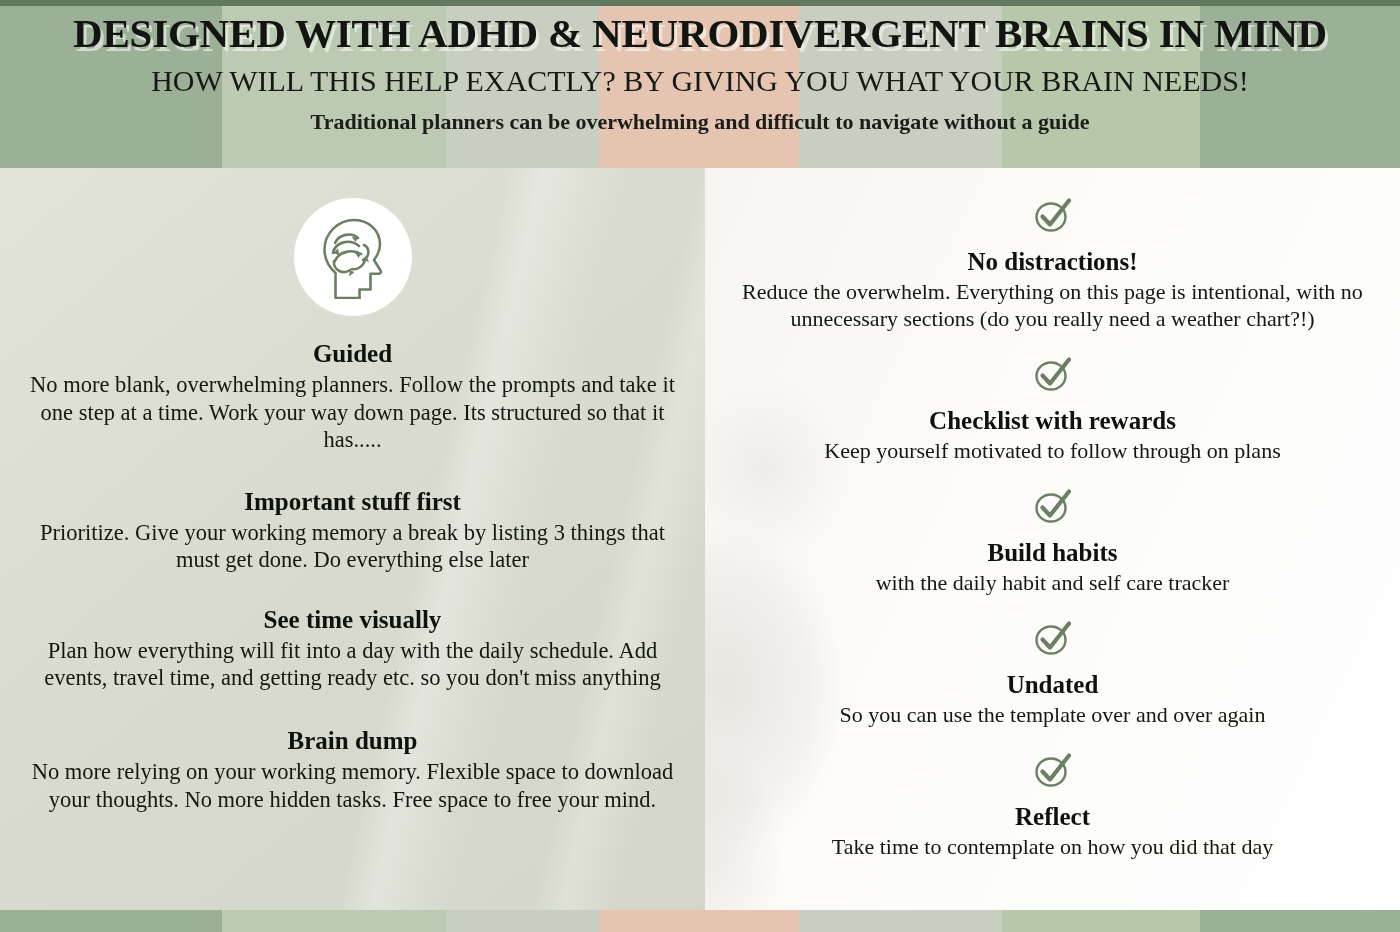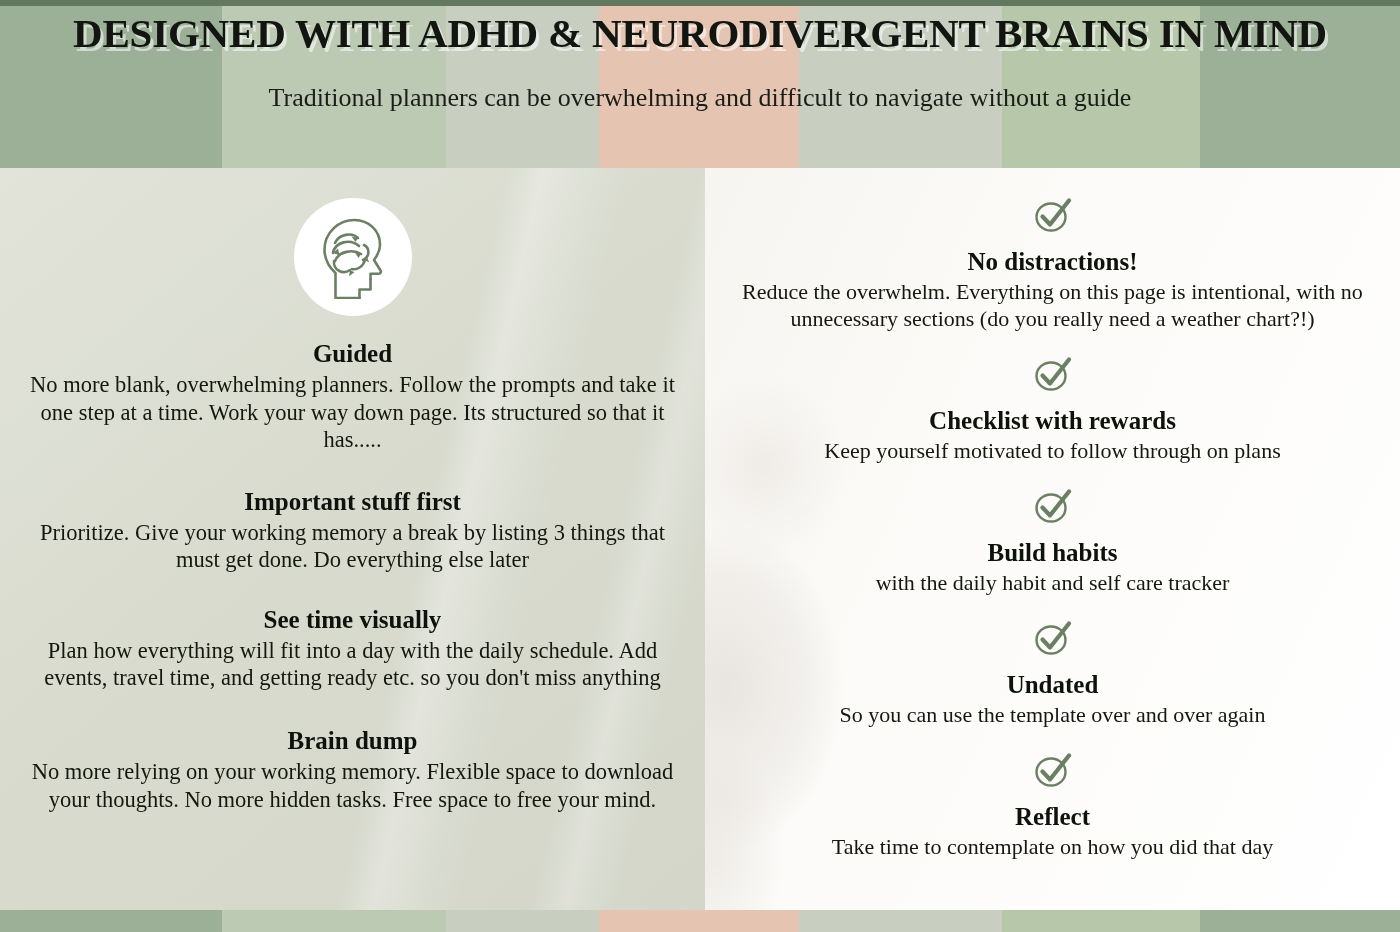--- a/index.html
+++ b/index.html
@@ -56,24 +56,24 @@
   .subtitle {
     margin: 0;
     padding-top: 6px;
     font-size: 30px;
     font-weight: 400;
     color: #171a14;
     white-space: nowrap;
     line-height: 1.2;
   }
   .tagline {
-    margin: 16px;
+    margin: 0;
     padding-top: 10px;
-    font-size: 26px;
-    font-weight: 400;
+    font-size: 22px;
+    font-weight: 700;
     color: #1b1d18;
     white-space: nowrap;
   }
 
   
   .panels {
     position: absolute;
     left: 0; top: 168px;
     width: 1400px;
     height: 742px;
@@ -198,20 +198,21 @@
     <div class="stripe" style="width:200px;background:#e5c4b1;"></div>
     <div class="stripe" style="width:203px;background:#c8cfc0;"></div>
     <div class="stripe" style="width:198px;background:#b6c8a9;"></div>
     <div class="stripe" style="width:200px;background:#9bb097;"></div>
   </div>
 
   <div class="topline"></div>
 
   <div class="header">
     <h1 class="title">DESIGNED WITH ADHD &amp; NEURODIVERGENT BRAINS IN MIND</h1>
+    <p class="subtitle">HOW WILL THIS HELP EXACTLY? BY GIVING YOU WHAT YOUR BRAIN NEEDS!</p>
     <p class="tagline">Traditional planners can be overwhelming and difficult to navigate without a guide</p>
   </div>
 
   <div class="panels">
 
     <div class="panel-left">
       <div class="tex"></div>
       <div class="col-inner">
 
         <div class="brain-circle">

